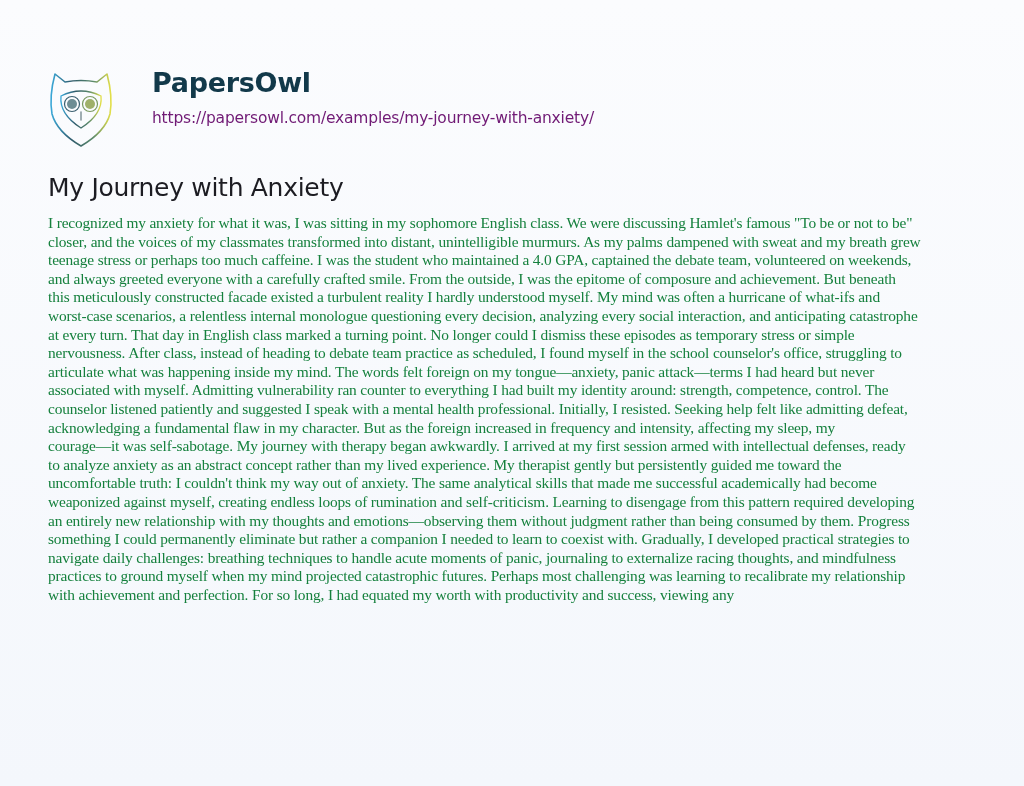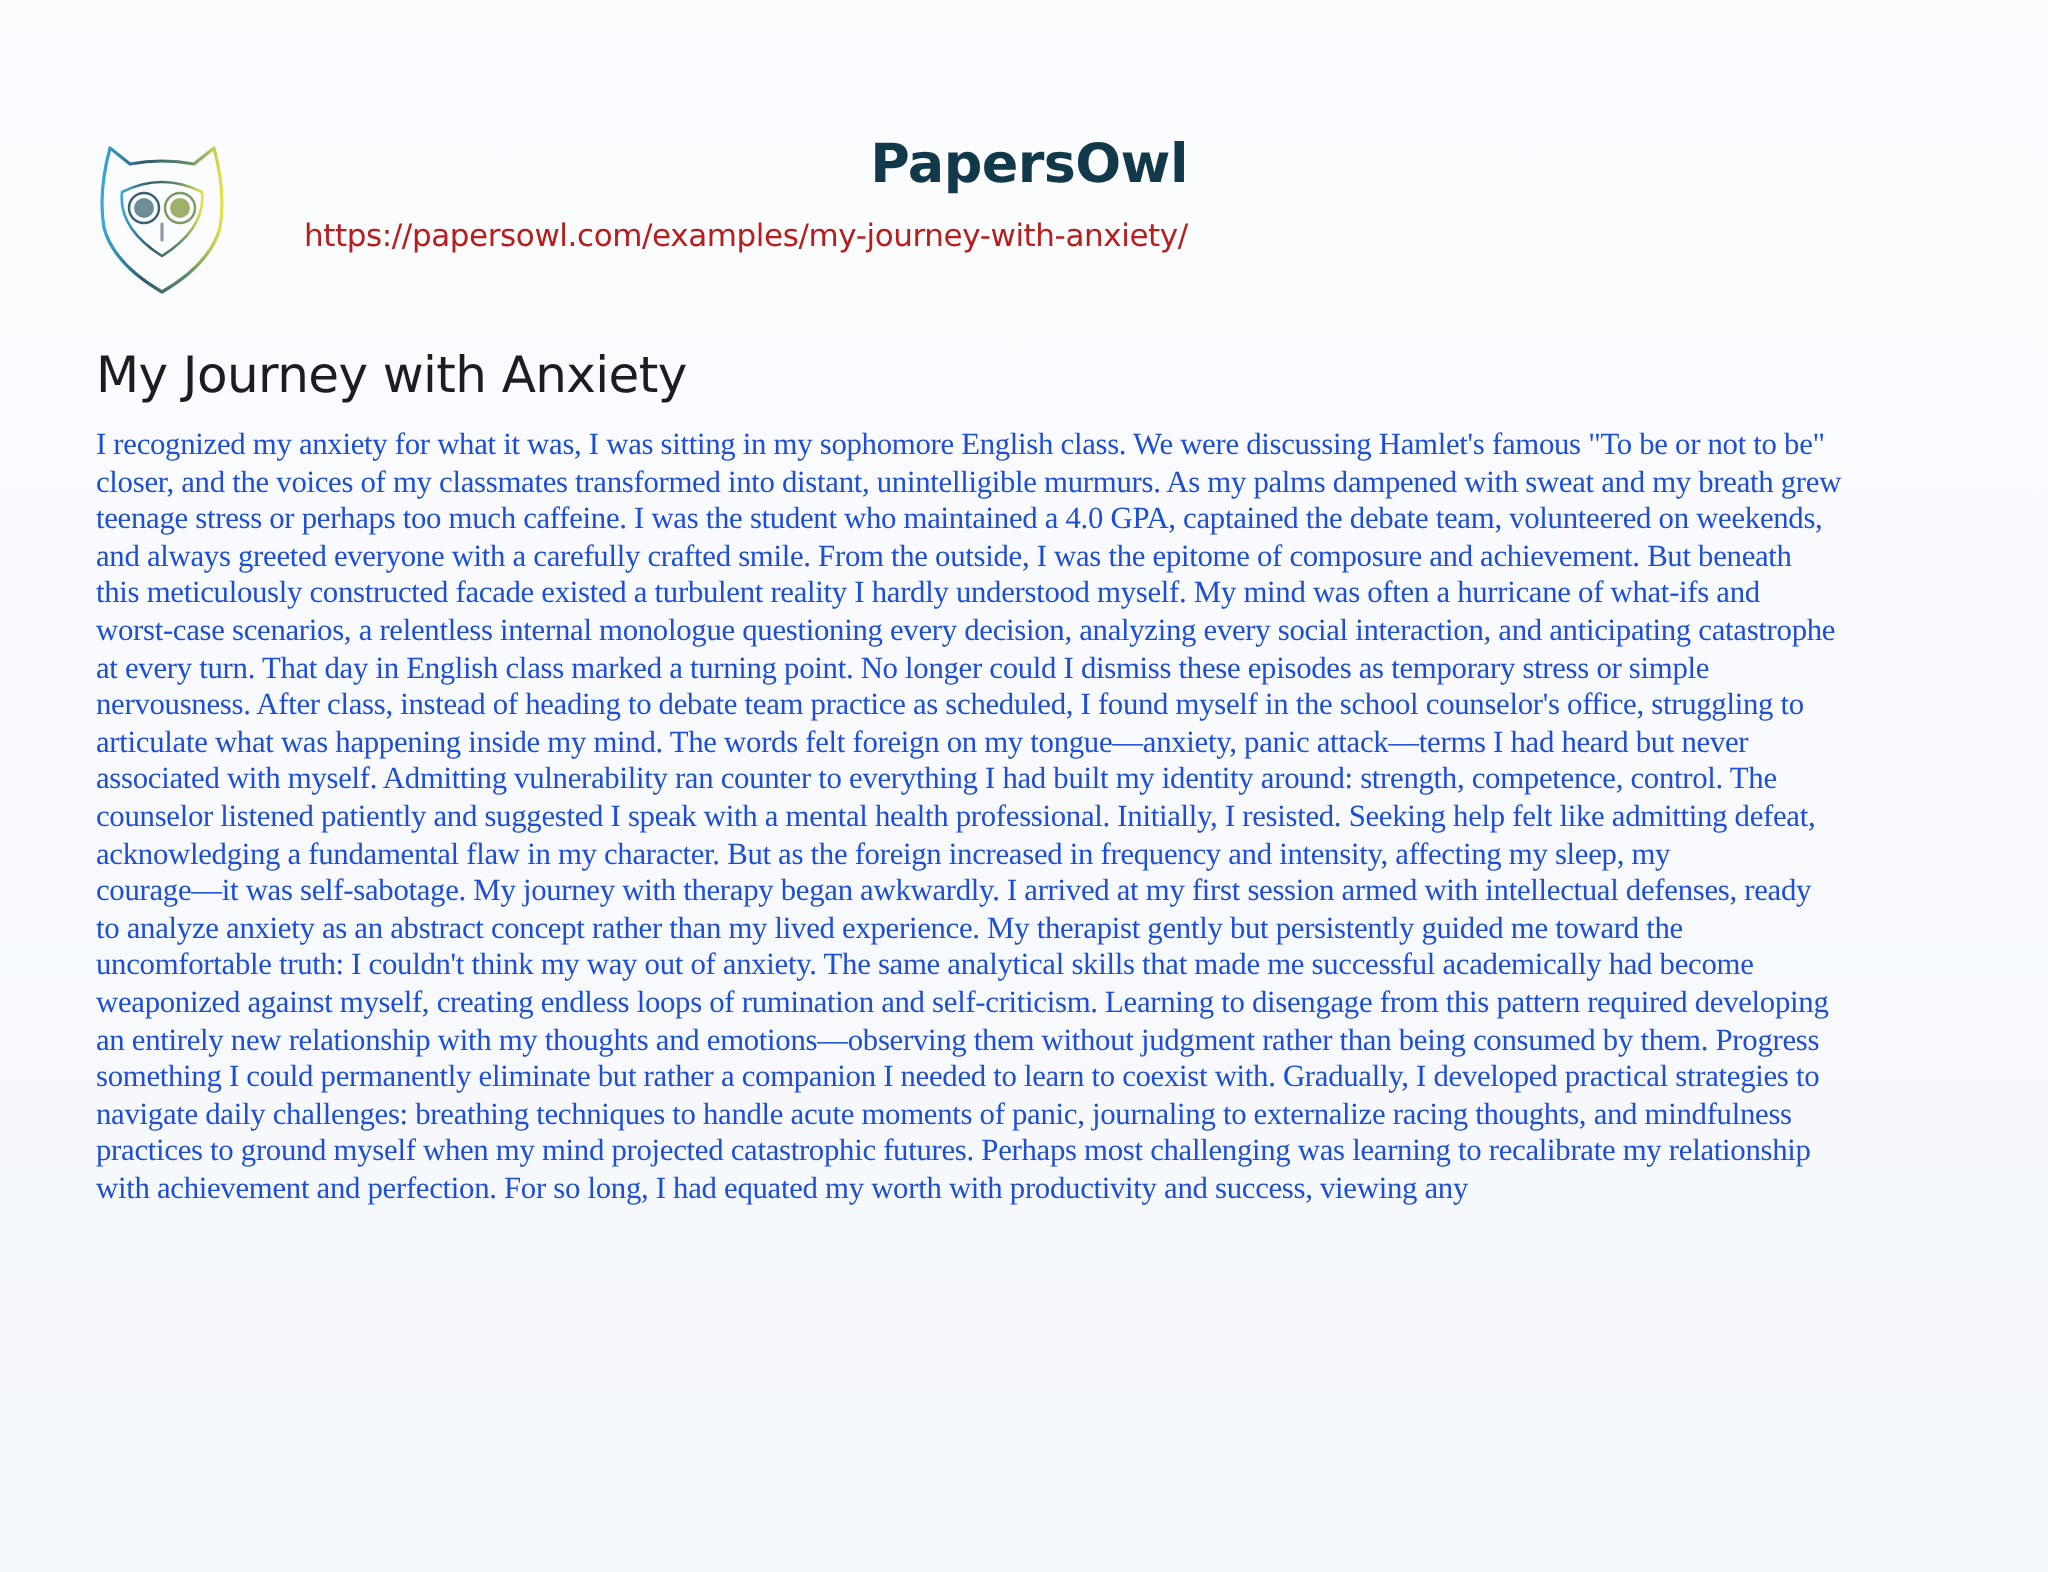--- a/index.html
+++ b/index.html
@@ -20,21 +20,20 @@
       left: 0; top: 0;
       width: 1024px; height: 786px;
       background: linear-gradient(180deg, #fbfcfe 0%, #f4f7fc 100%);
     }
     .brand {
       position: absolute;
       left: 47px;
       top: 66px;
       display: flex;
       align-items: flex-start;
-      text-align: right;
     }
     .logo {
       width: 68px;
       height: 84px;
       margin-top: 0px;
     }
     .brand-text {
       margin-left: 37px;
       margin-top: 1px;
     }
@@ -42,21 +41,21 @@
       font-family: "DejaVu Sans", sans-serif;
       font-weight: bold;
       font-size: 27px;
       letter-spacing: -0.3px;
       color: #12394a;
       line-height: 32px;
     }
     .brand-url {
       font-family: "DejaVu Sans", sans-serif;
       font-size: 15.5px;
-      color: #b91c1c;
+      color: #701a75;
       line-height: 22px;
       margin-top: 8px;
       letter-spacing: -0.2px;
     }
     .page-title {
       position: absolute;
       left: 48px;
       top: 172px;
       margin: 0;
       font-family: "DejaVu Sans", sans-serif;
@@ -69,21 +68,21 @@
     }
     .body-text {
       position: absolute;
       left: 48px;
       top: 214px;
       width: 930px;
       margin: 0;
       font-family: "Liberation Serif", serif;
       font-size: 15.4px;
       line-height: 18.6px;
-      color: #1d4ed8;
+      color: #15803d;
       letter-spacing: -0.15px;
     }
     .body-text .line {
       display: block;
       white-space: nowrap;
     }
   </style>
 </head>
 <body>
 

